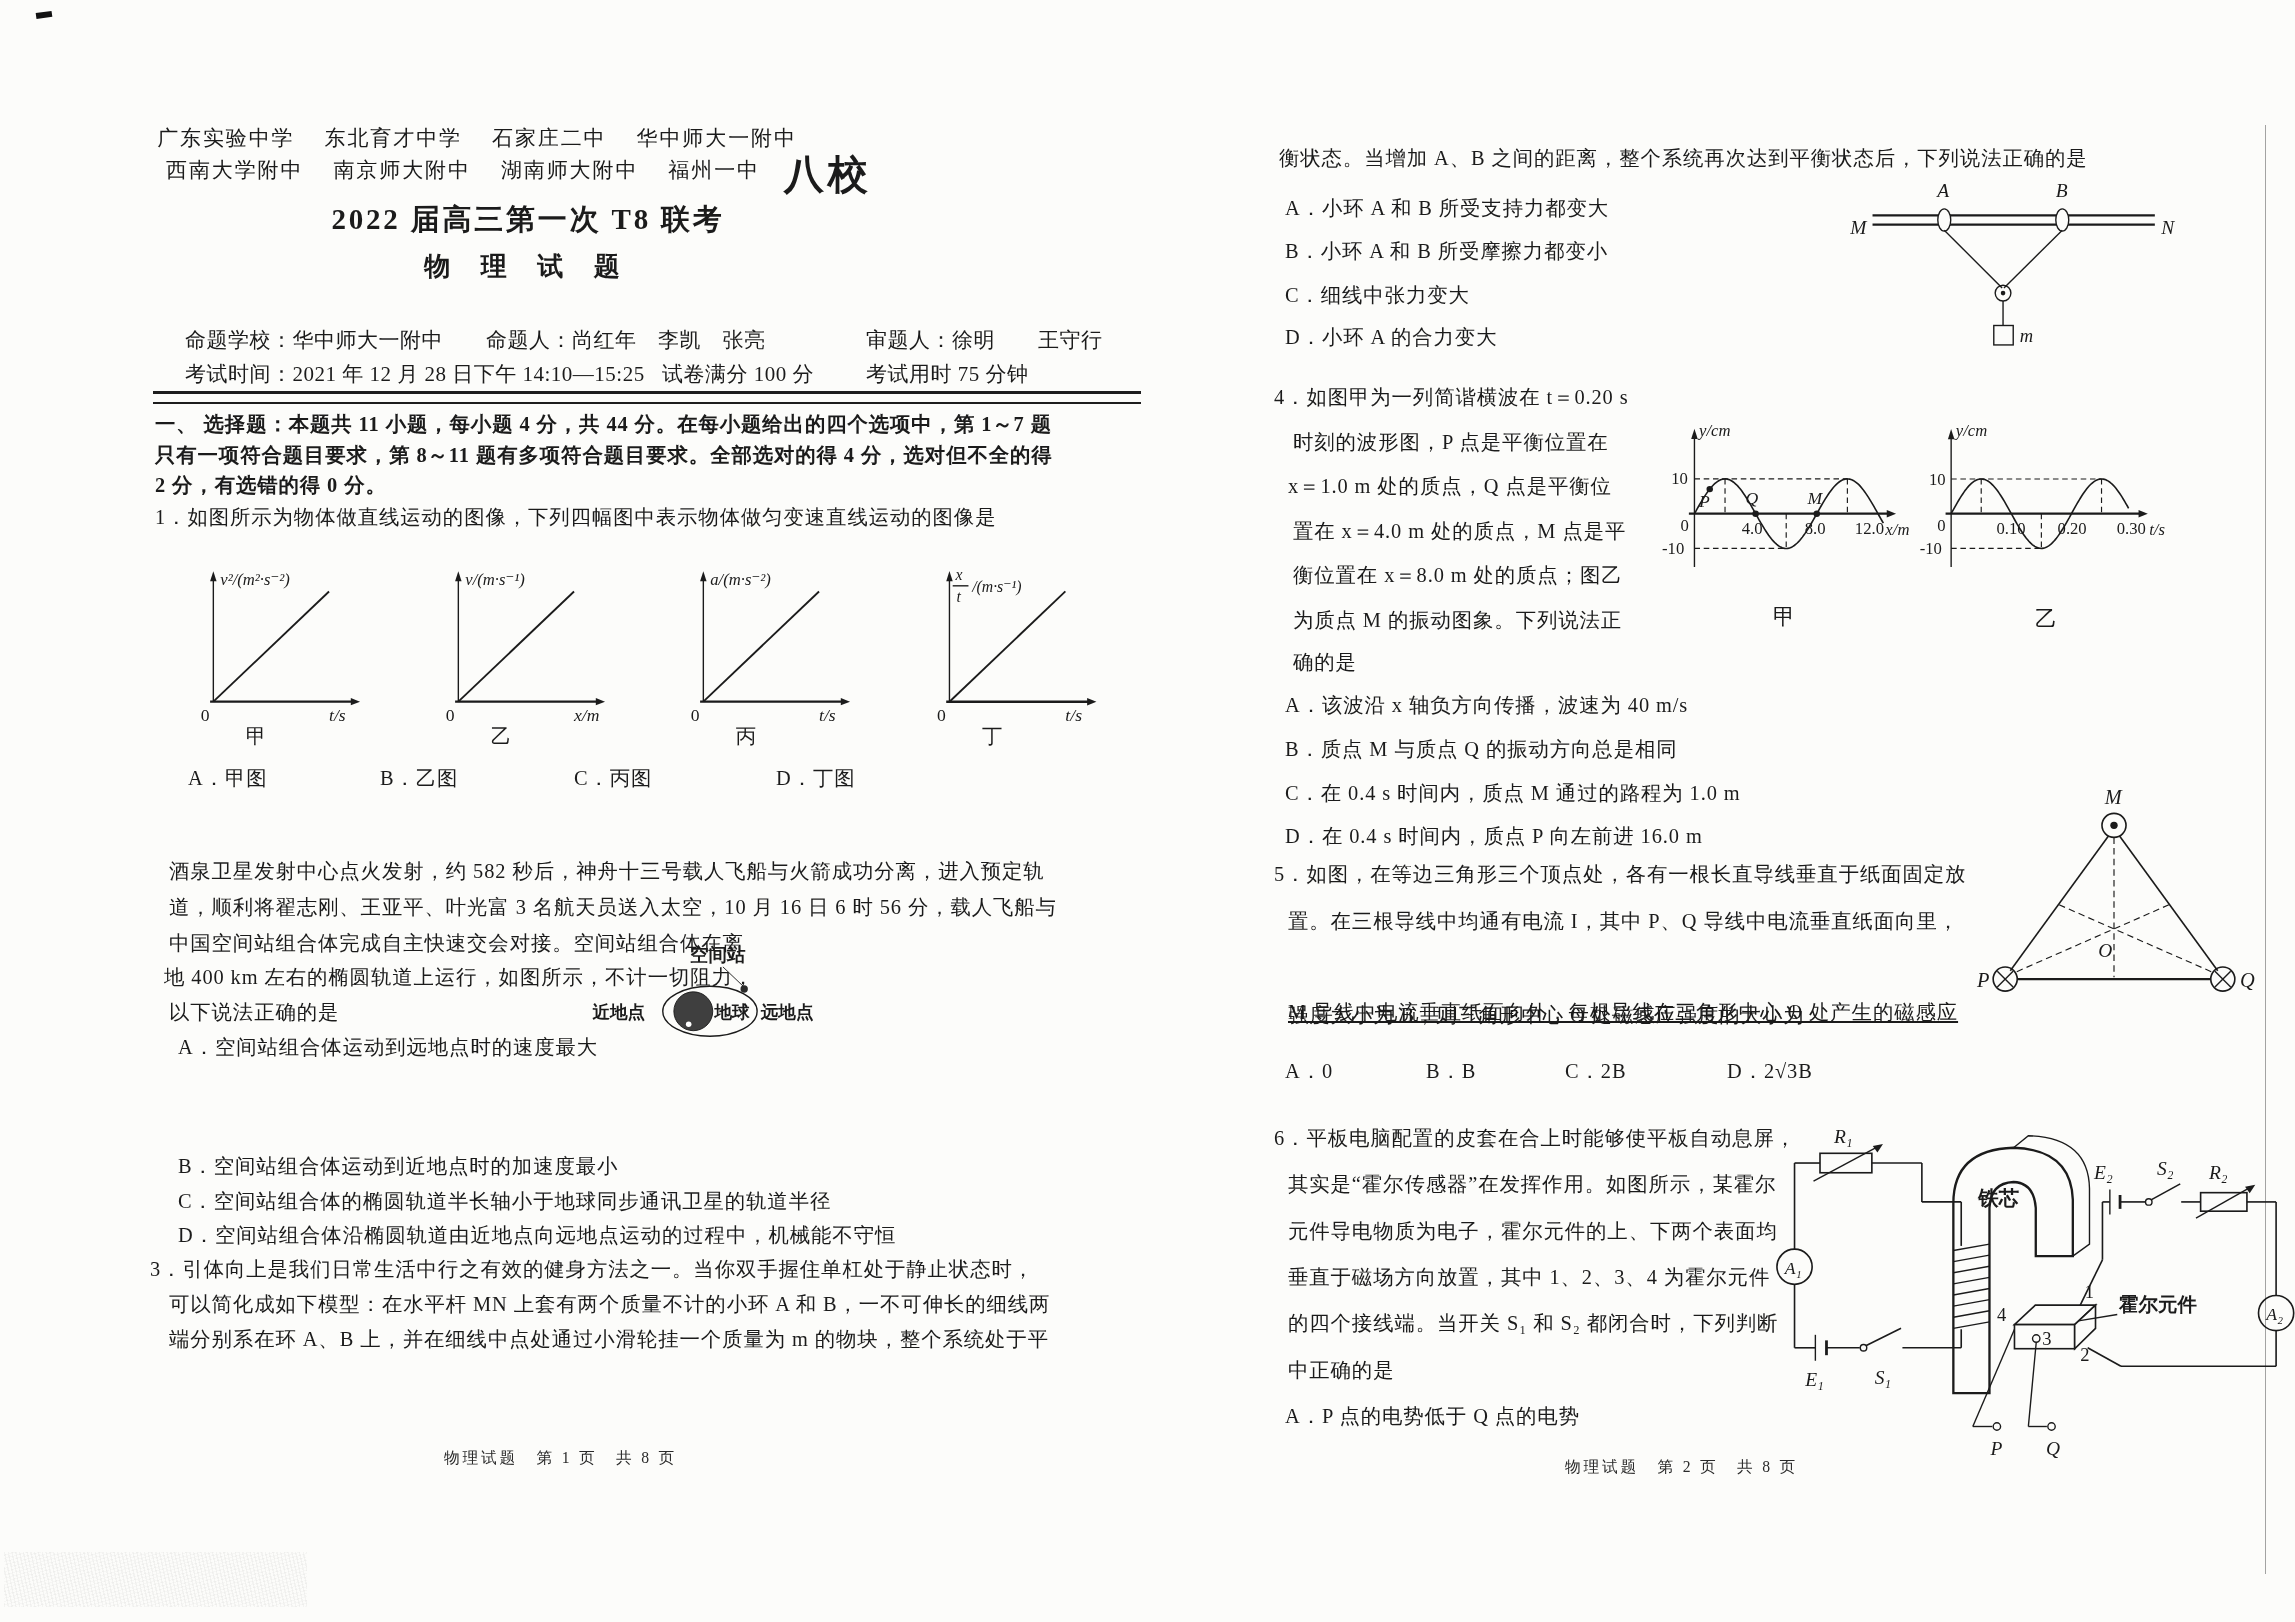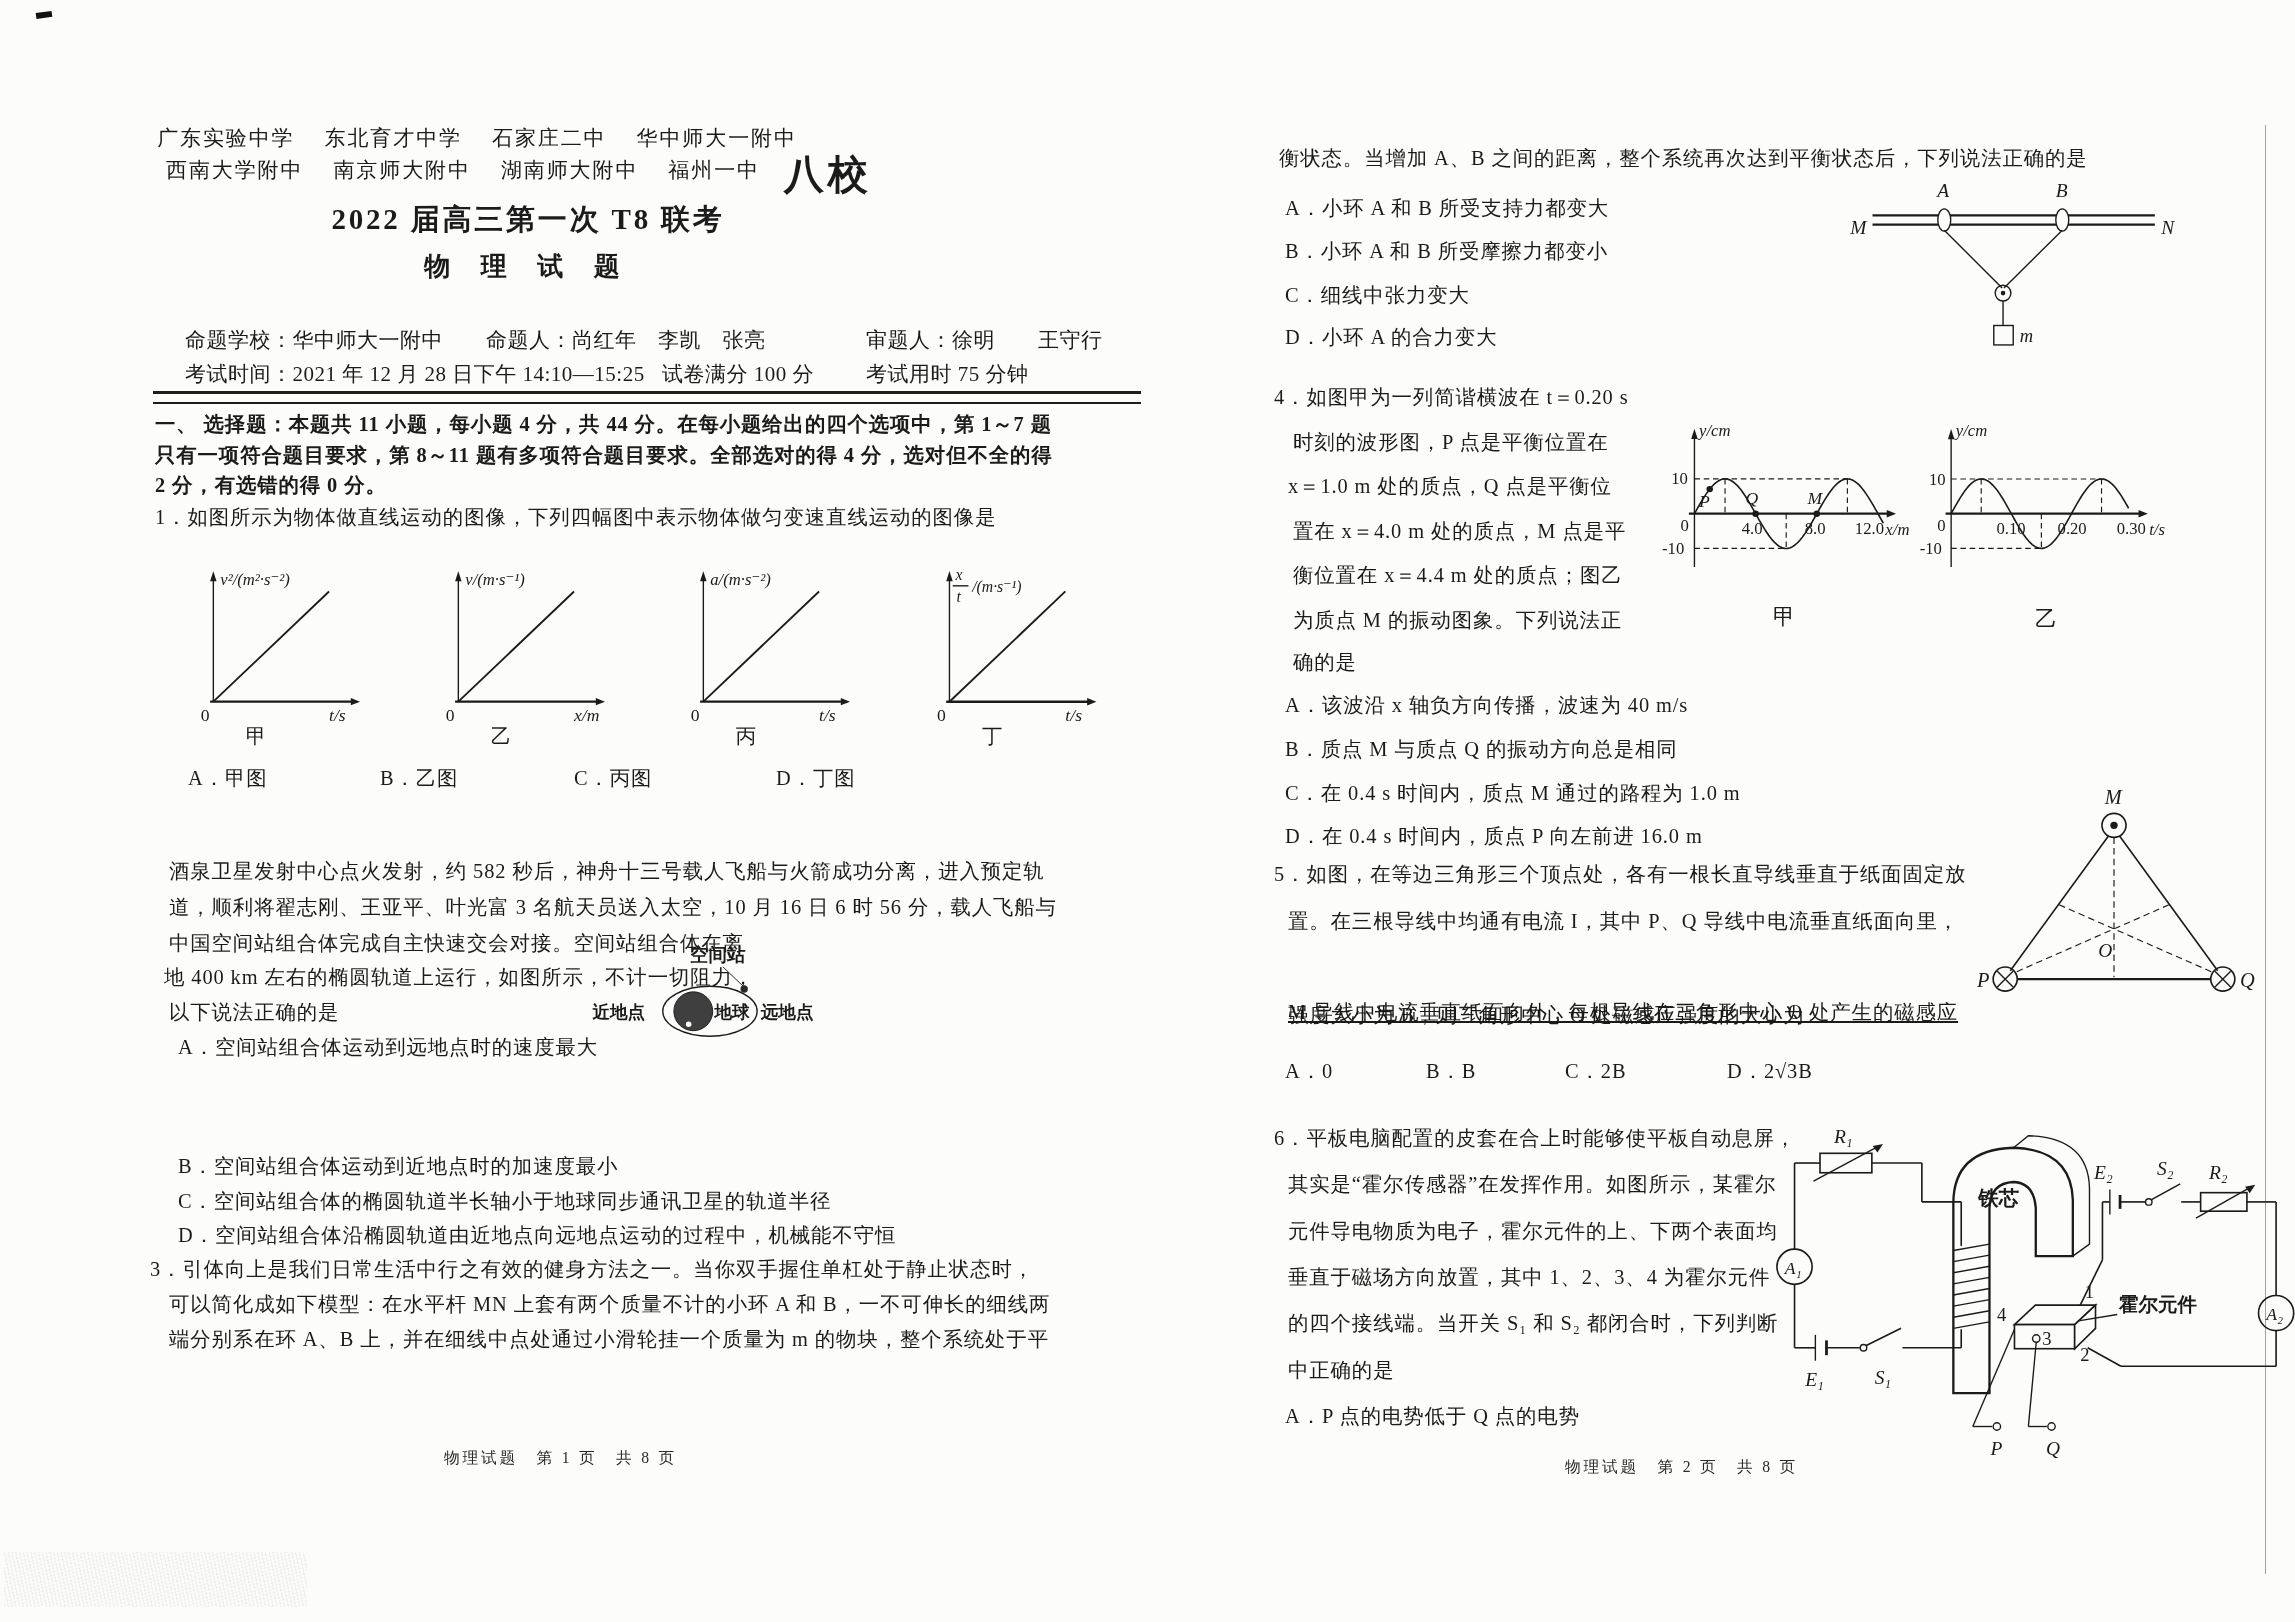--- a/index.html
+++ b/index.html
@@ -155,21 +155,21 @@
     <circle cx="352" cy="266" r="5" fill="#1b1b1b"></circle>
     <line x1="352" y1="283" x2="352" y2="336" stroke="#1b1b1b" stroke-width="3"></line>
     <rect x="332" y="336" width="42" height="42" fill="none" stroke="#1b1b1b" stroke-width="3"></rect>
     <text x="388" y="372" font-size="40" font-style="italic">m</text>
   </svg>
 
   <div class="ln" style="left:1274px;top:383px;">4．如图甲为一列简谐横波在 t＝0.20 s</div>
   <div class="ln" style="left:1293px;top:428px;">时刻的波形图，P 点是平衡位置在</div>
   <div class="ln" style="left:1288px;top:472px;">x＝1.0 m 处的质点，Q 点是平衡位</div>
   <div class="ln" style="left:1293px;top:517px;">置在 x＝4.0 m 处的质点，M 点是平</div>
-  <div class="ln" style="left:1293px;top:561px;">衡位置在 x＝4.4 m 处的质点；图乙</div>
+  <div class="ln" style="left:1293px;top:561px;">衡位置在 x＝8.0 m 处的质点；图乙</div>
   <div class="ln" style="left:1293px;top:606px;">为质点 M 的振动图象。下列说法正</div>
   <div class="ln" style="left:1293px;top:648px;">确的是</div>
   <div class="ln" style="left:1285px;top:691px;">A．该波沿 x 轴负方向传播，波速为 40 m/s</div>
   <div class="ln" style="left:1285px;top:735px;">B．质点 M 与质点 Q 的振动方向总是相同</div>
   <div class="ln" style="left:1285px;top:779px;">C．在 0.4 s 时间内，质点 M 通过的路程为 1.0 m</div>
   <div class="ln" style="left:1285px;top:822px;">D．在 0.4 s 时间内，质点 P 向左前进 16.0 m</div>
 
   <svg style="left:1662px;top:414px;" width="241" height="204" viewBox="0 0 520 440">
     <line x1="70" y1="330" x2="70" y2="46" stroke="#1b1b1b" stroke-width="3"></line>
     <polygon points="70,32 63,54 77,54" fill="#1b1b1b"></polygon>

